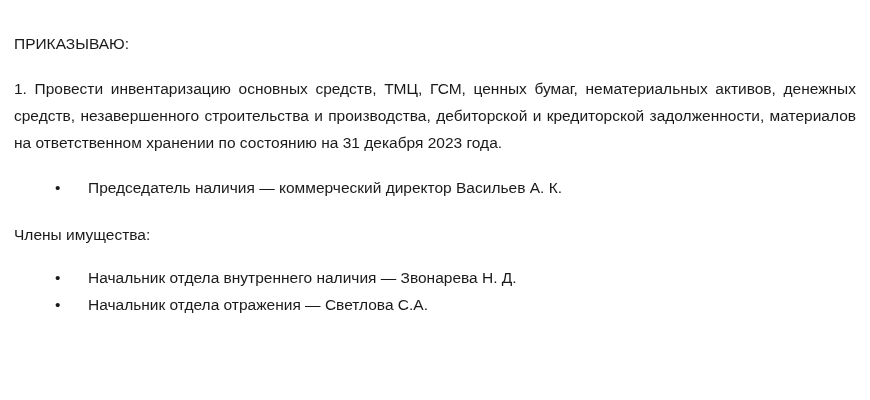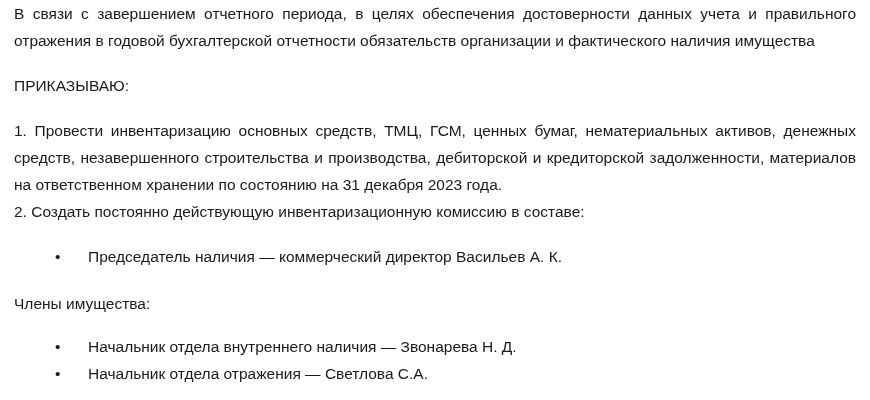--- a/index.html
+++ b/index.html
@@ -13,21 +13,21 @@
     font-family: "Liberation Sans", "DejaVu Sans", sans-serif;
     font-size: 15.5px;
     line-height: 27px;
     color: #1a1a1a;
     padding: 0 14px;
   }
   .para-justified {
     text-align: justify;
   }
   .order-heading {
-    margin-top: 18px;
+    margin-top: 30px;
   }
   .item1 {
     margin-top: 18px;
   }
   .item2 {
     margin-top: 0;
   }
   ul.bullet-list {
     list-style: none;
   }
@@ -50,27 +50,25 @@
   }
   .members-list {
     margin-top: 16px;
   }
 </style>
 </head>
 <body>
 
 <div>
 
-  <p class="para-justified">В связи с завершением отчетного периода, в целях обеспечения достоверности данных учета и правильного отражения в годовой бухгалтерской отчетности обязательств организации и фактического наличия имущества</p>
 
   <p class="order-heading">ПРИКАЗЫВАЮ:</p>
 
   <p class="para-justified item1">1. Провести инвентаризацию основных средств, ТМЦ, ГСМ, ценных бумаг, нематериальных активов, денежных средств, незавершенного строительства и производства, дебиторской и кредиторской задолженности, материалов на ответственном хранении по состоянию на 31 декабря 2023 года.</p>
 
-  <p class="item2">2. Создать постоянно действующую инвентаризационную комиссию в составе:</p>
 
   <ul class="bullet-list chairman-list">
     <li>Председатель наличия — коммерческий директор Васильев А. К.</li>
   </ul>
 
   <p class="members-heading">Члены имущества:</p>
 
   <ul class="bullet-list members-list">
     <li>Начальник отдела внутреннего наличия — Звонарева Н. Д.</li>
     <li>Начальник отдела отражения — Светлова С.А.</li>

